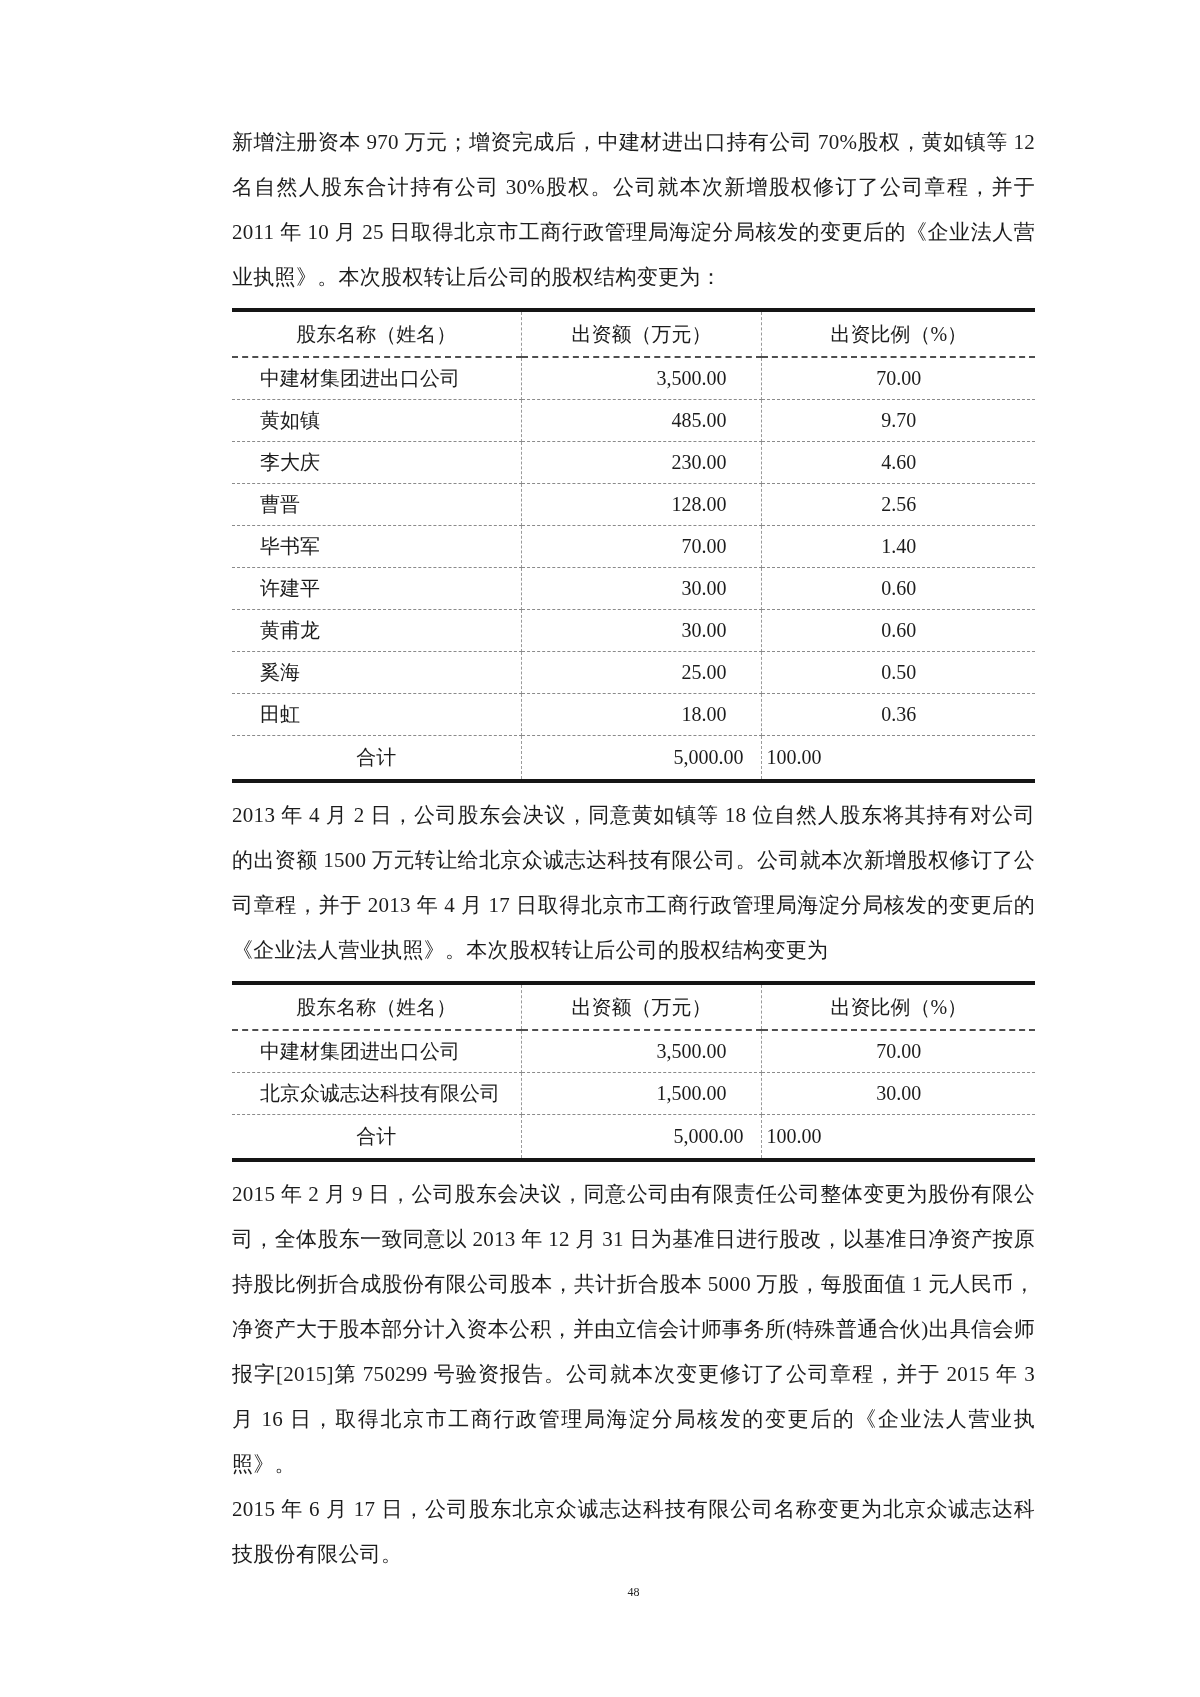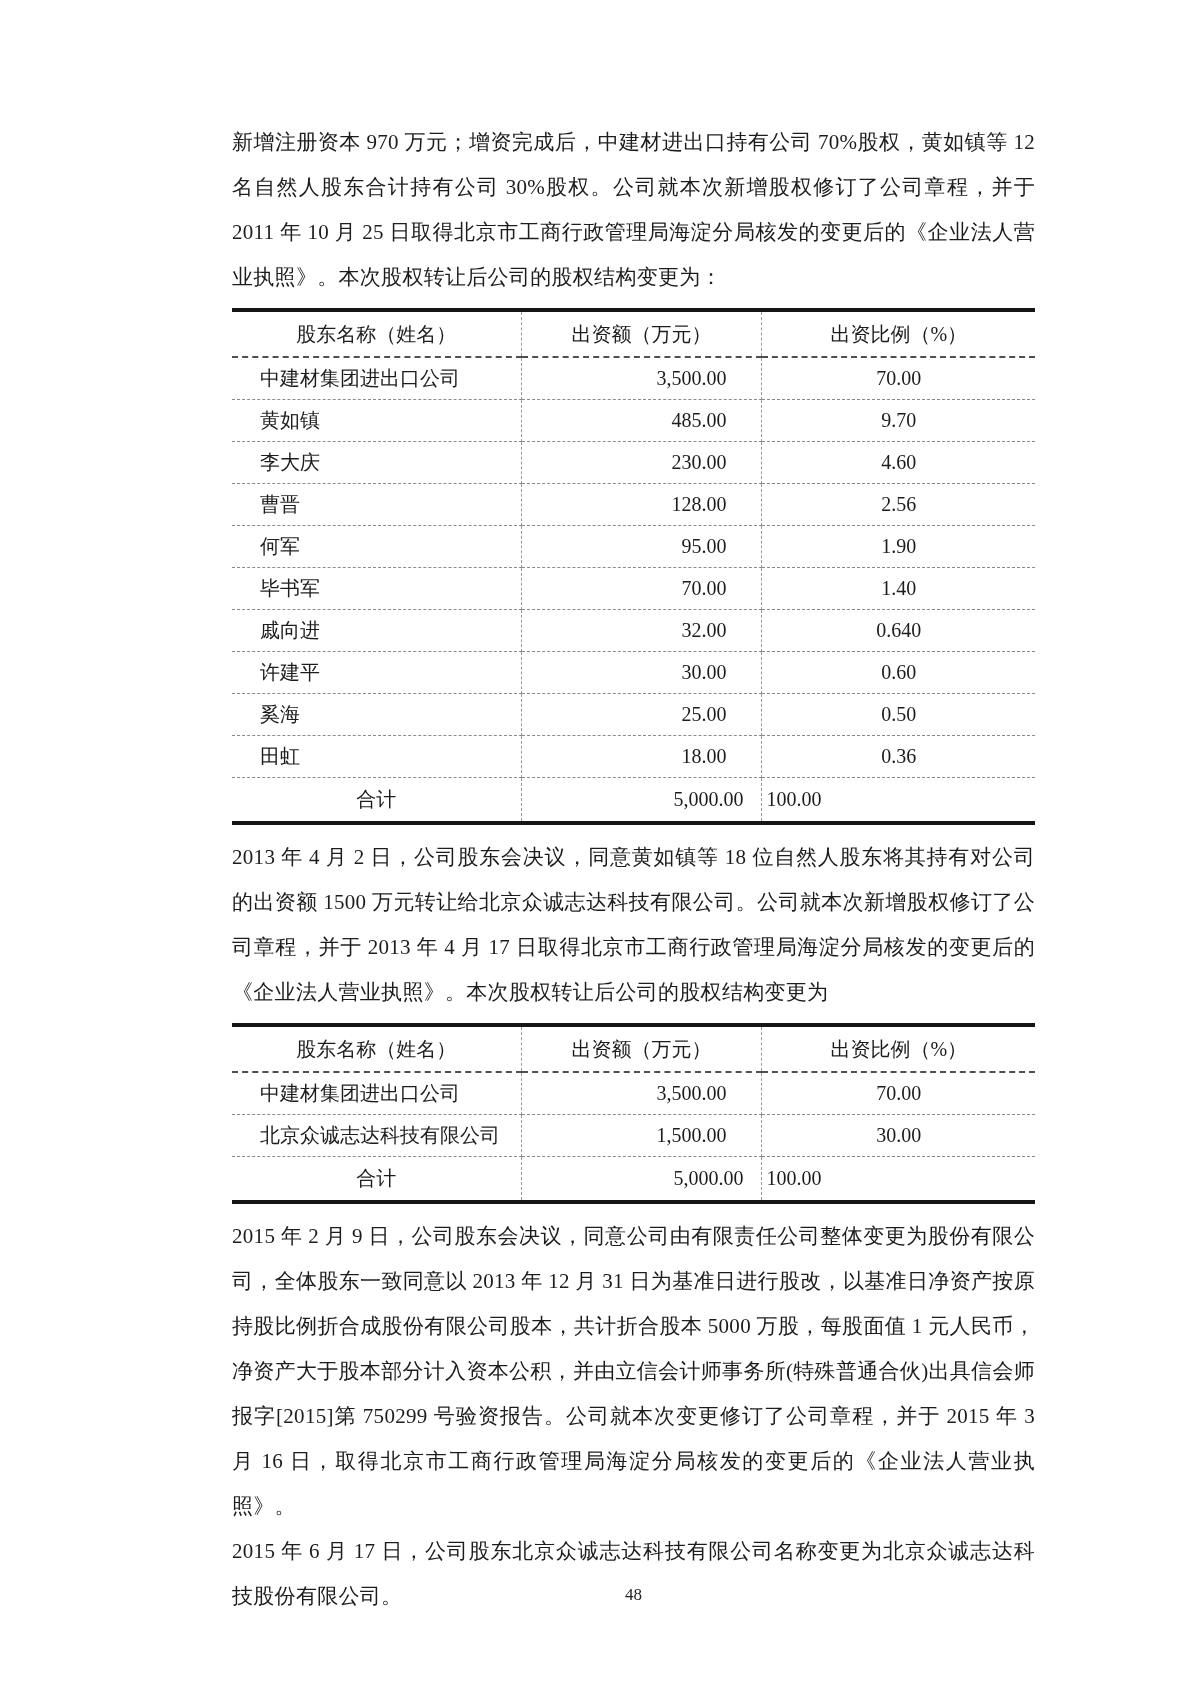--- a/index.html
+++ b/index.html
@@ -64,21 +64,21 @@
   table.shares tfoot td { border-bottom: none; padding: 8px 4px; }
   table.shares tfoot td:nth-child(1) { text-align: center; }
   table.shares tfoot td:nth-child(2) { text-align: right; padding-right: 18px; }
   table.shares tfoot td:nth-child(3) { text-align: left; }
   .page-footer {
     position: absolute;
     left: 232px;
     width: 803px;
     top: 1585px;
     text-align: center;
-    font-size: 17px;
+    font-size: 12px;
     color: #222;
   }
 </style>
 </head>
 <body>
 
 <div class="page">
   <div class="content">
 
     <p class="para">新增注册资本 970 万元；增资完成后，中建材进出口持有公司 70%股权，黄如镇等 12 名自然人股东合计持有公司 30%股权。公司就本次新增股权修订了公司章程，并于 2011 年 10 月 25 日取得北京市工商行政管理局海淀分局核发的变更后的《企业法人营业执照》。本次股权转让后公司的股权结构变更为：</p>
@@ -111,36 +111,31 @@
             <td>李大庆</td>
             <td>230.00</td>
             <td>4.60</td>
           </tr>
           <tr>
             <td>曹晋</td>
             <td>128.00</td>
             <td>2.56</td>
           </tr>
           <tr>
-            <td>何军</td>
-            <td>95.00</td>
-            <td>1.90</td>
-          </tr>
-          <tr>
             <td>毕书军</td>
             <td>70.00</td>
             <td>1.40</td>
           </tr>
           <tr>
-            <td>戚向进</td>
-            <td>32.00</td>
-            <td>0.640</td>
-          </tr>
-          <tr>
             <td>许建平</td>
+            <td>30.00</td>
+            <td>0.60</td>
+          </tr>
+          <tr>
+            <td>黄甫龙</td>
             <td>30.00</td>
             <td>0.60</td>
           </tr>
           <tr>
             <td>奚海</td>
             <td>25.00</td>
             <td>0.50</td>
           </tr>
           <tr>
             <td>田虹</td>

